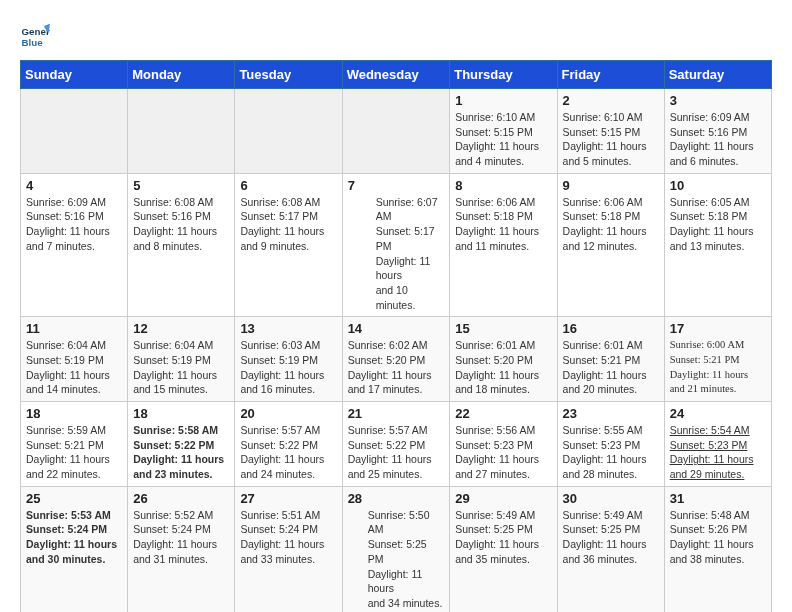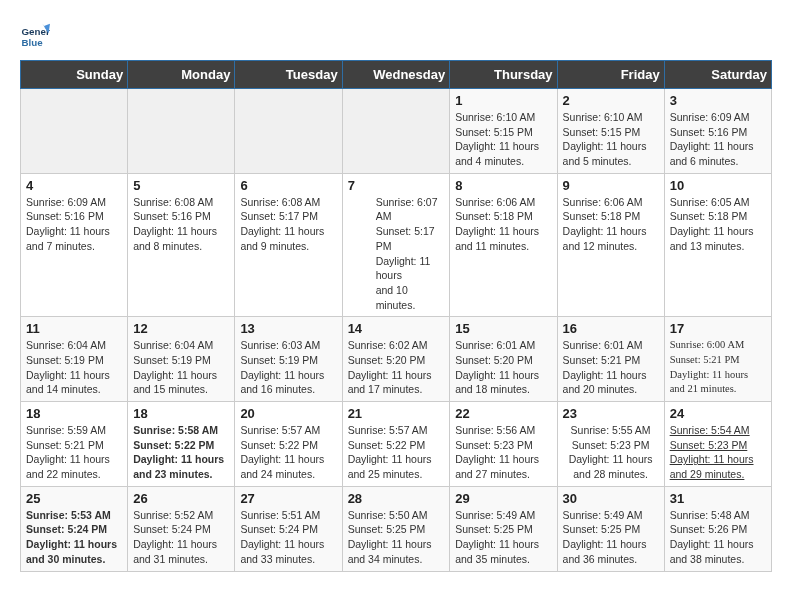--- a/index.html
+++ b/index.html
@@ -45,24 +45,24 @@
     .subtitle {
       font-size: 16px;
       color: #444;
     }
     .calendar {
       width: 100%;
       border-collapse: collapse;
       font-size: 11px;
     }
     .calendar thead tr th {
-      background: #404040;
+      background: #1d4ed8;
       color: #fff;
       padding: 6px 4px;
-      text-align: right;
+      text-align: left;
       font-size: 13px;
       font-weight: bold;
       border: 1px solid #2e6da4;
     }
     .calendar tbody tr td {
       border: 1px solid #ccc;
       vertical-align: top;
       padding: 4px 5px;
       width: 108px;
       min-height: 80px;
@@ -285,21 +285,21 @@
         </td>
         <td>
           <span class="day-num">22</span>
           <div class="day-detail" style="white-space: pre-line;">Sunrise: 5:56 AM
 Sunset: 5:23 PM
 Daylight: 11 hours
 and 27 minutes.</div>
         </td>
         <td>
           <span class="day-num">23</span>
-          <div class="day-detail" style="white-space: pre-line; text-align: center;">Sunrise: 5:55 AM
+          <div class="day-detail" style="white-space: pre-line;">Sunrise: 5:55 AM
 Sunset: 5:23 PM
 Daylight: 11 hours
 and 28 minutes.</div>
         </td>
         <td>
           <span class="day-num">24</span>
           <div class="day-detail" style="white-space: pre-line; text-decoration: underline;">Sunrise: 5:54 AM
 Sunset: 5:23 PM
 Daylight: 11 hours
 and 29 minutes.</div>
@@ -322,21 +322,21 @@
         </td>
         <td>
           <span class="day-num">27</span>
           <div class="day-detail" style="white-space: pre-line;">Sunrise: 5:51 AM
 Sunset: 5:24 PM
 Daylight: 11 hours
 and 33 minutes.</div>
         </td>
         <td>
           <span class="day-num">28</span>
-          <div class="day-detail" style="white-space: pre-line;">Sunrise: 5:50 AM
+          <div class="day-detail" style="white-space: pre-line; margin-left: 20px;">Sunrise: 5:50 AM
 Sunset: 5:25 PM
 Daylight: 11 hours
 and 34 minutes.</div>
         </td>
         <td>
           <span class="day-num">29</span>
           <div class="day-detail" style="white-space: pre-line;">Sunrise: 5:49 AM
 Sunset: 5:25 PM
 Daylight: 11 hours
 and 35 minutes.</div>

